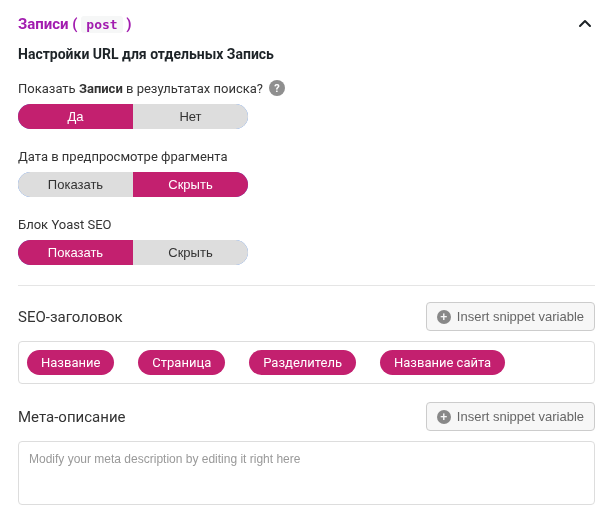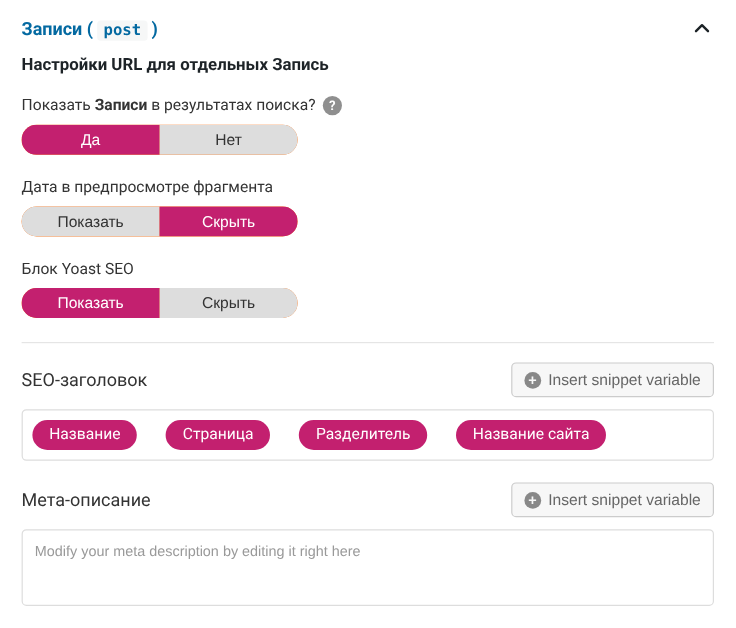--- a/index.html
+++ b/index.html
@@ -15,21 +15,21 @@
   }
   .panel-header {
     display: flex;
     align-items: center;
     justify-content: space-between;
     margin-bottom: 12px;
   }
   .panel-title {
     font-size: 15px;
     font-weight: 700;
-    color: #0369a1;
+    color: #a21caf;
   }
   .panel-title .code {
     font-family: Consolas, Monaco, monospace;
     font-weight: 700;
     background: #f6f7f7;
     padding: 1px 5px;
     border-radius: 3px;
     font-size: 13px;
   }
   .chevron-icon {
@@ -60,21 +60,21 @@
     background: #8f8f8f; color: #fff;
     display: inline-flex; align-items: center; justify-content: center;
     font-size: 11px; font-weight: 700;
     cursor: pointer;
   }
   .toggle {
     display: flex;
     width: 230px;
     border-radius: 16px;
     overflow: hidden;
-    background: #f97316;
+    background: #3b82f6;
     align-items: center;
   }
   .toggle-btn {
     flex: 1;
     text-align: center;
     padding: 5px 0;
     font-size: 13px;
     cursor: pointer;
     border: none;
     background: #ddd;

